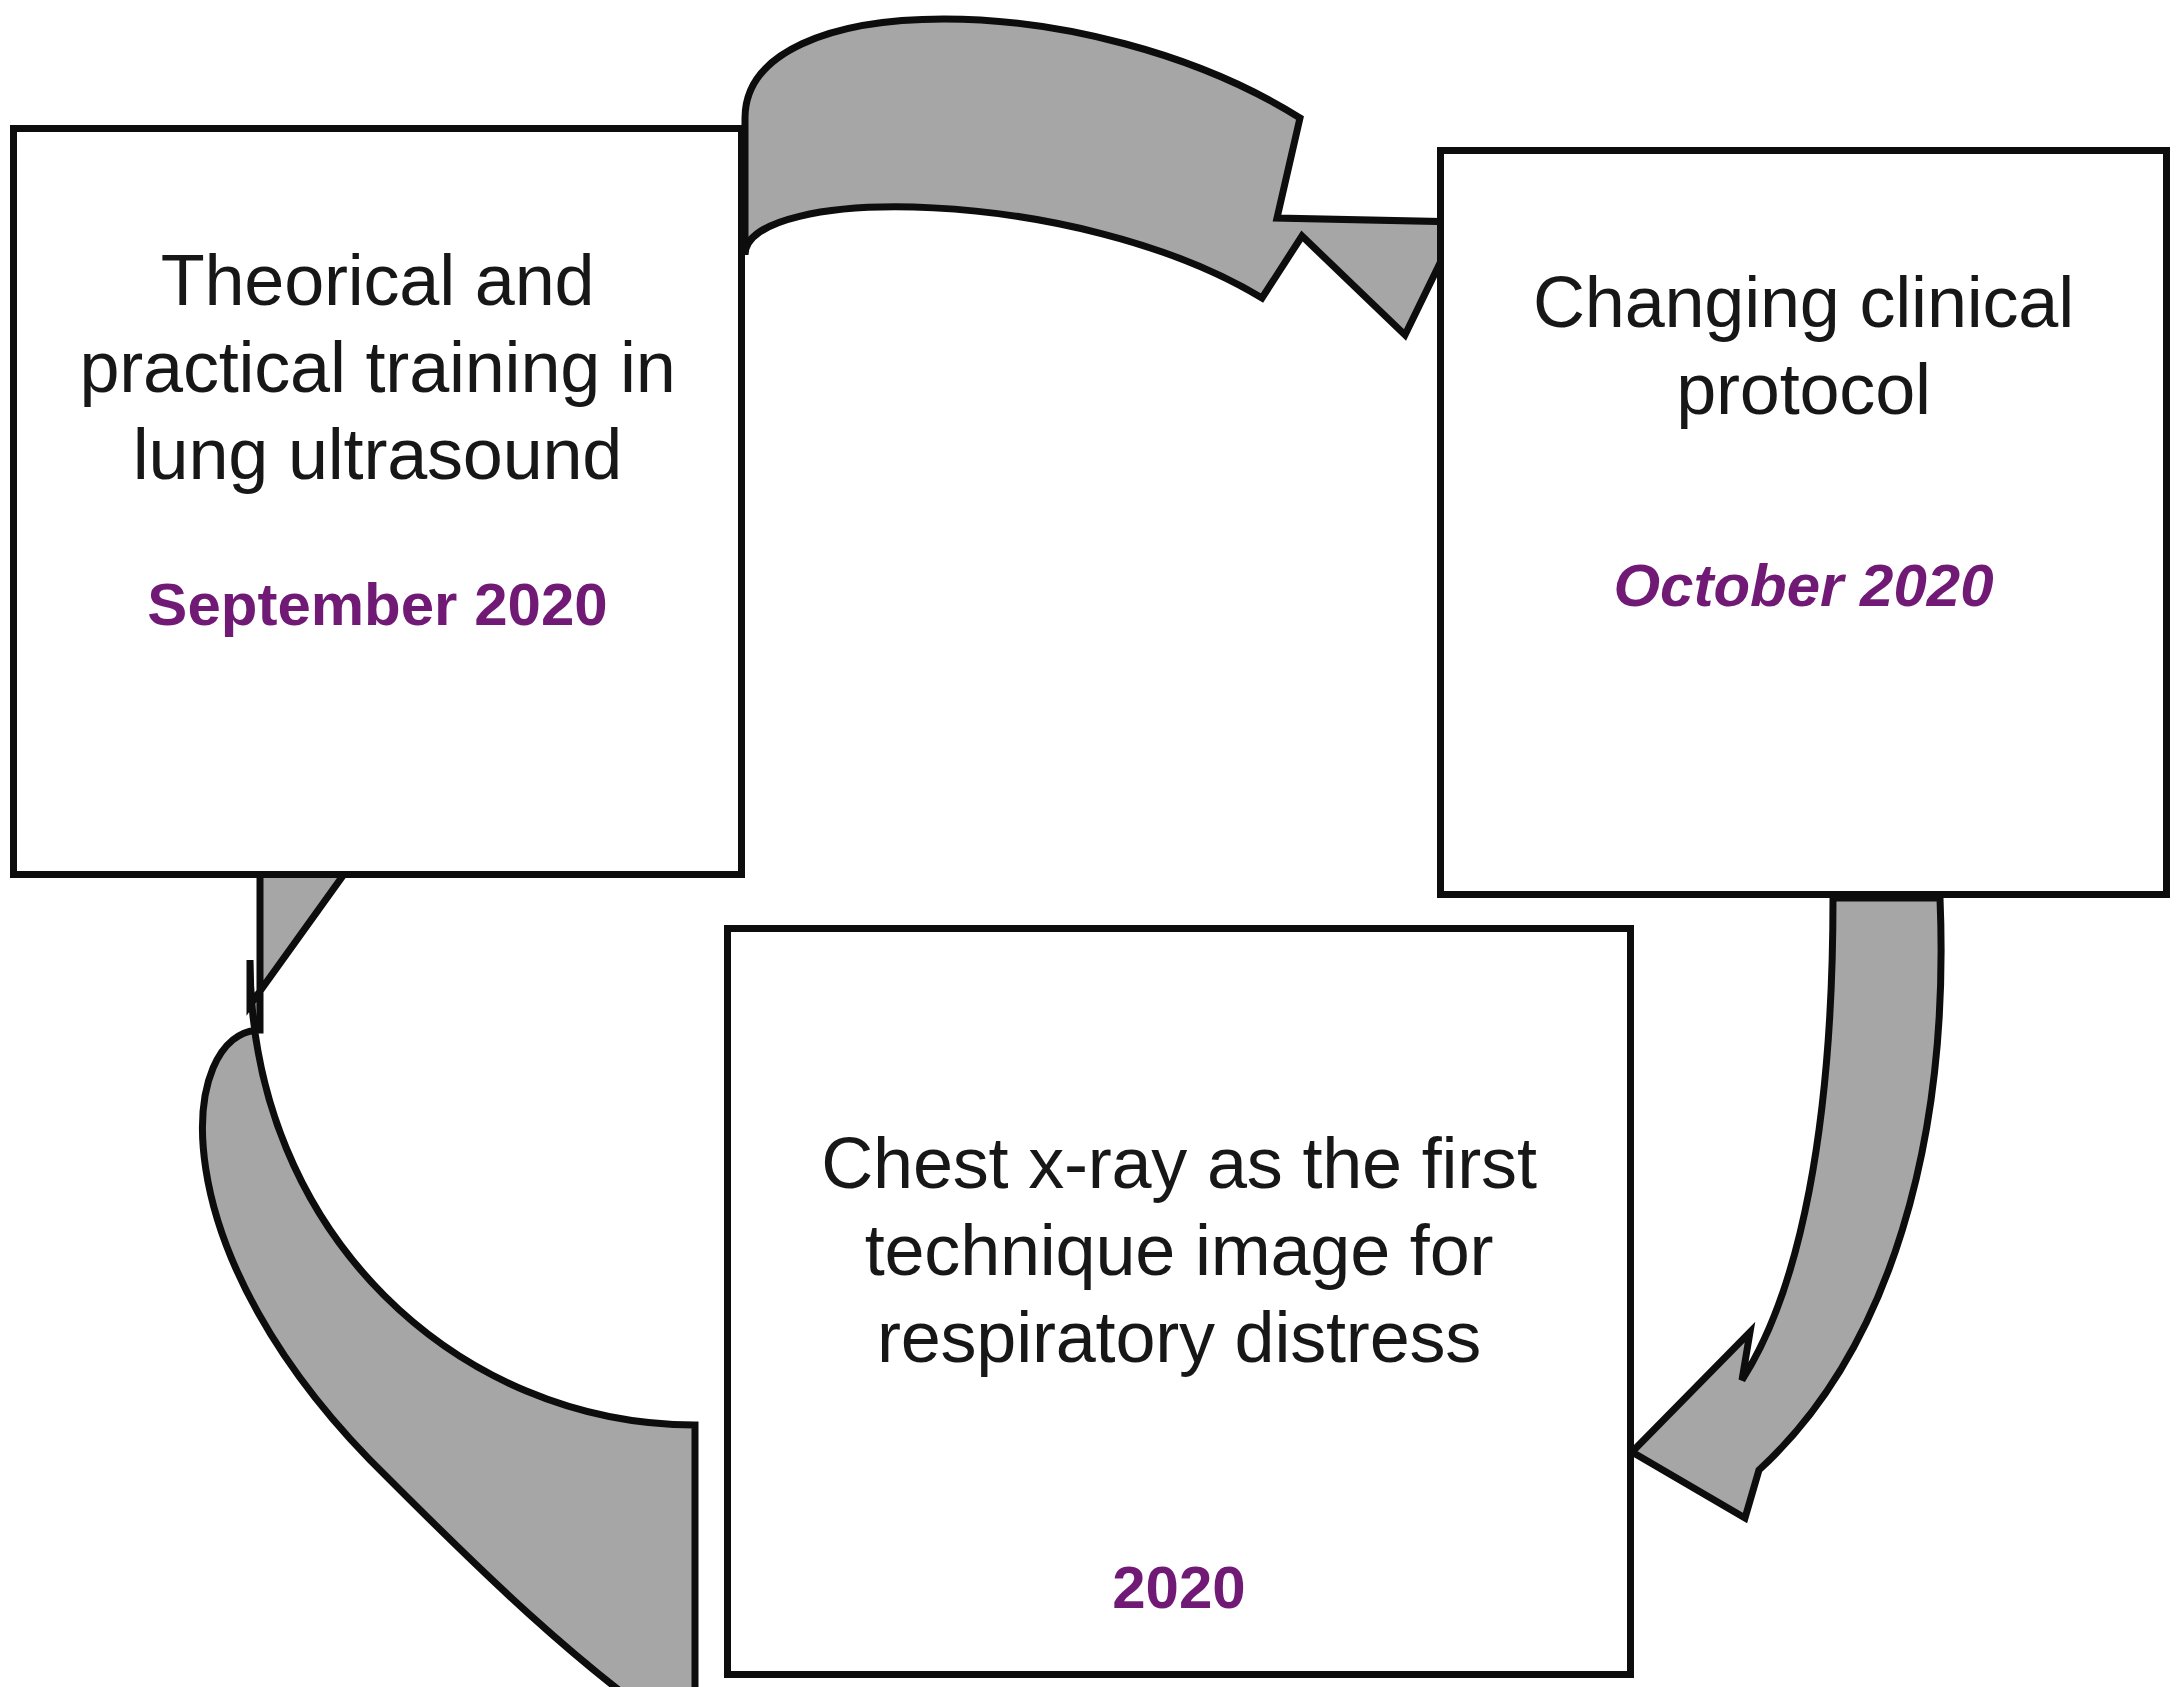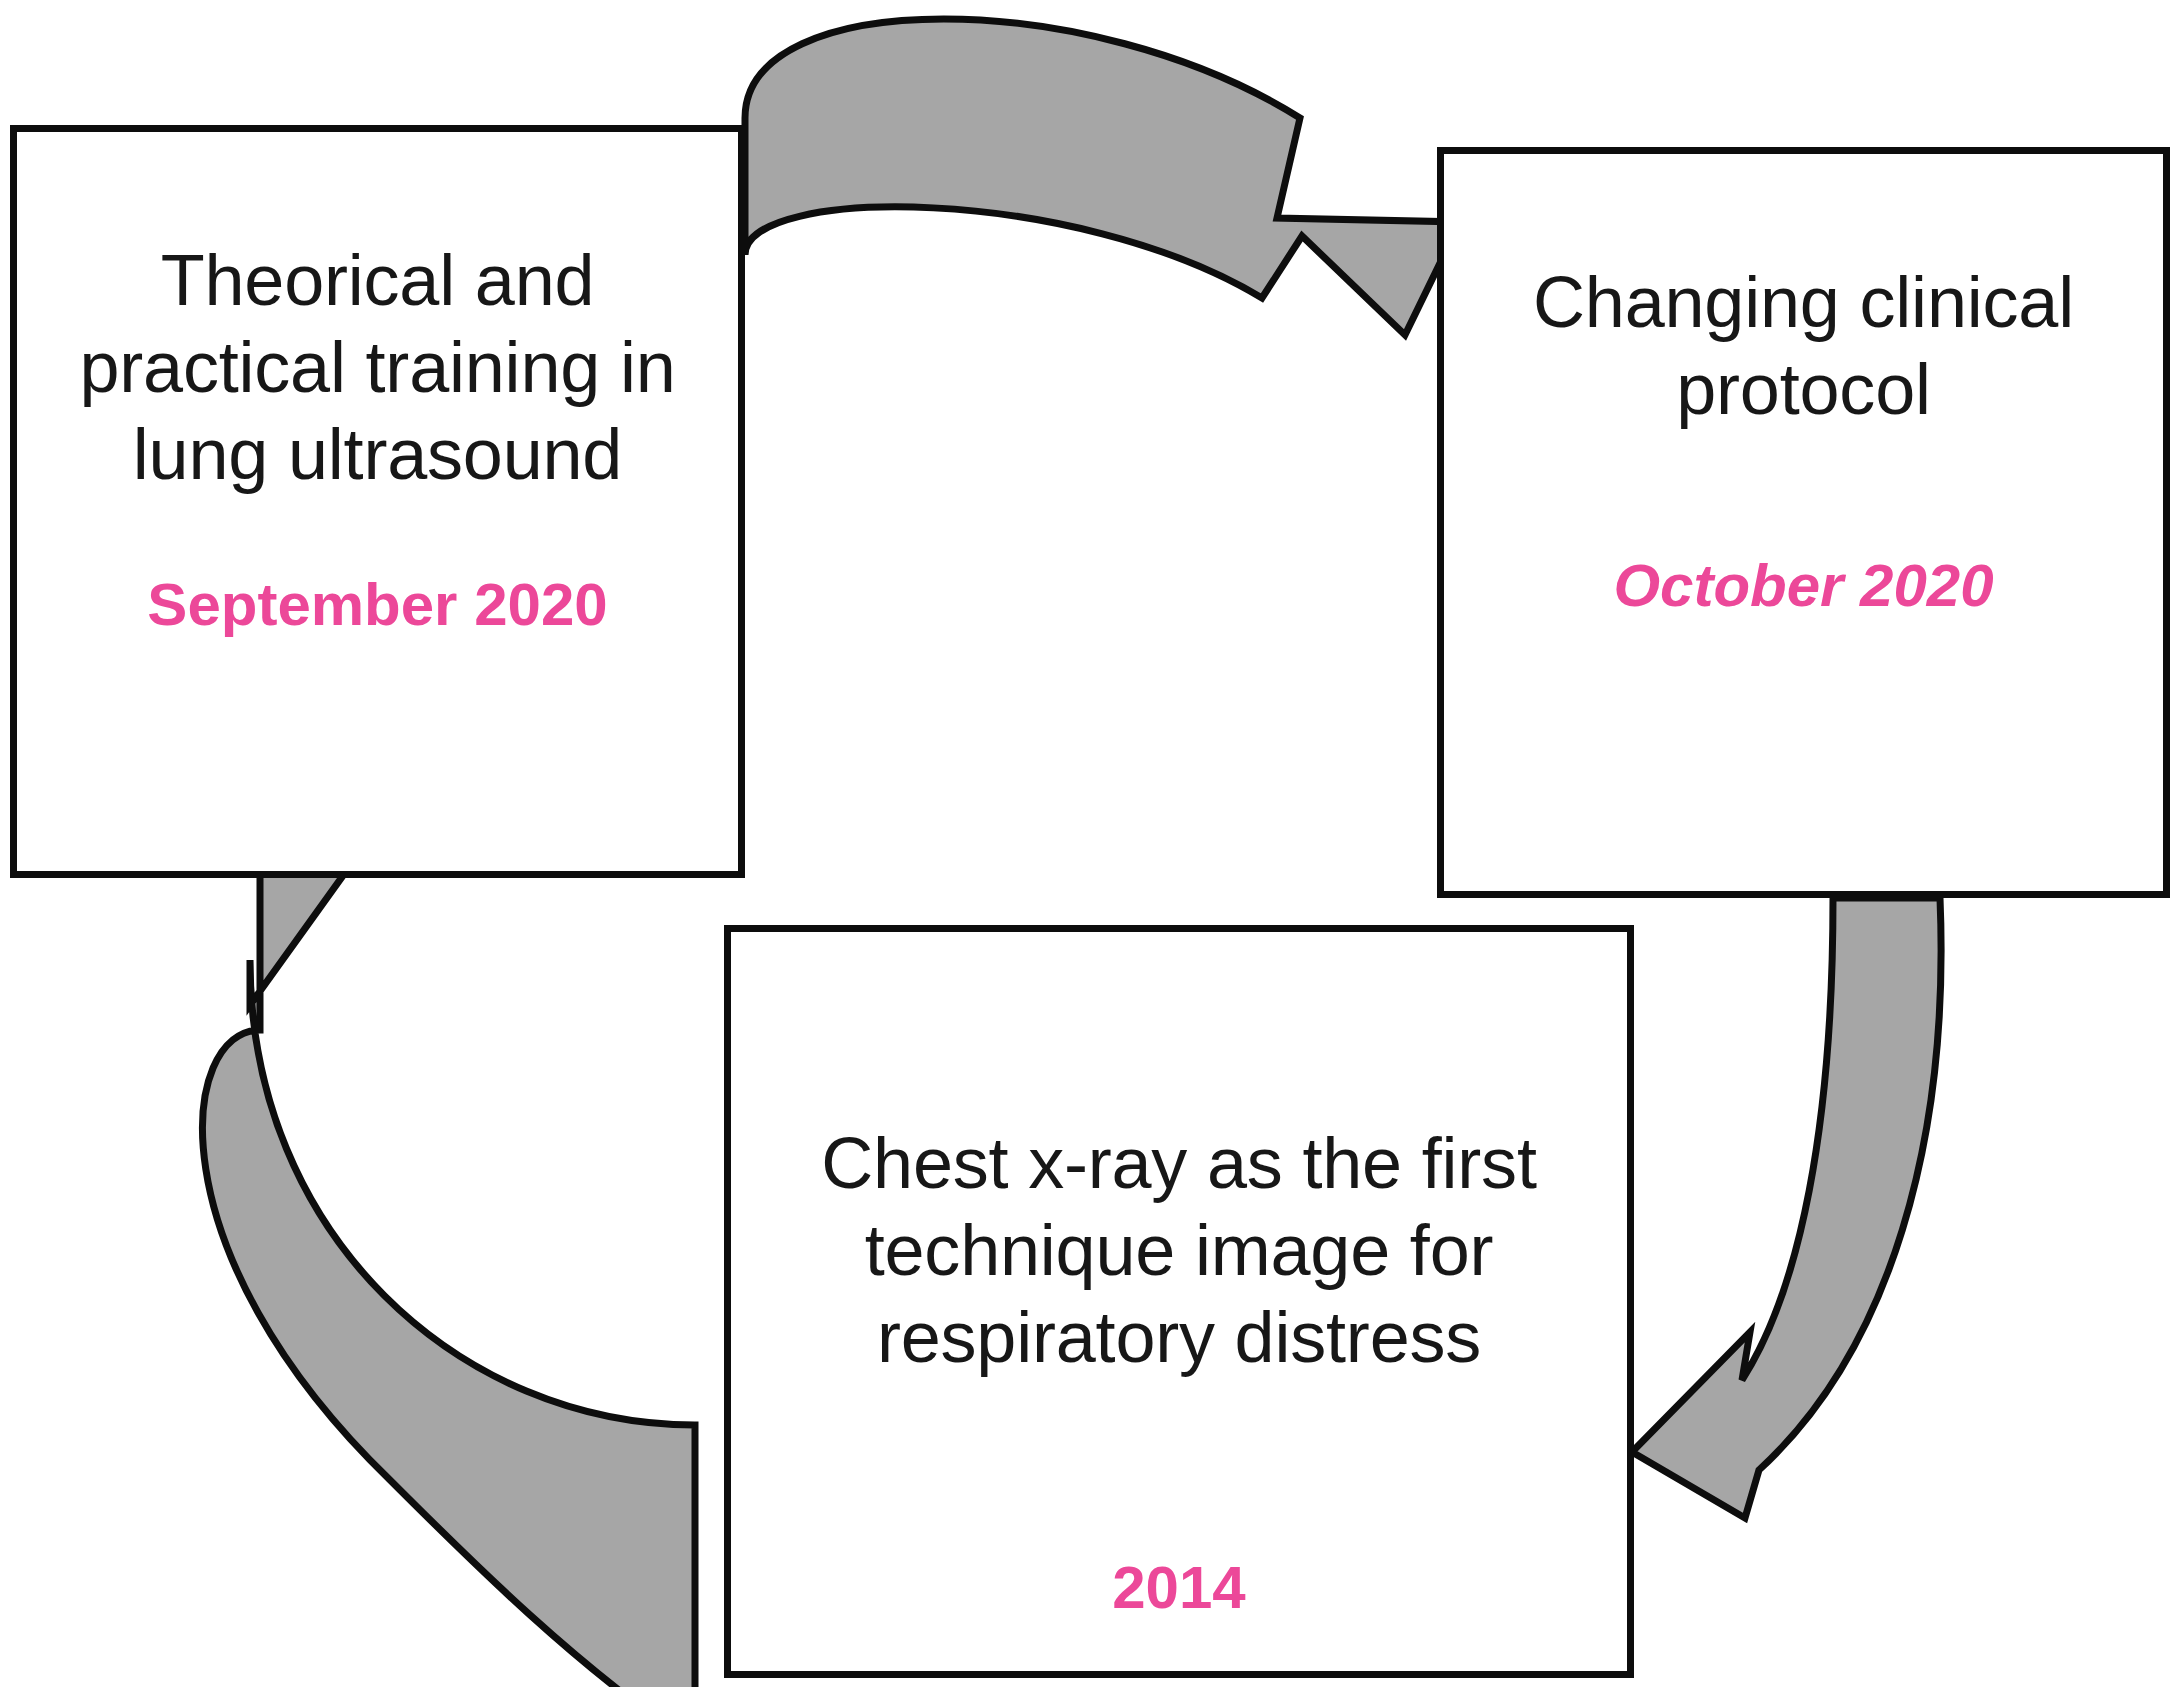--- a/index.html
+++ b/index.html
@@ -58,21 +58,21 @@
     line-height: 1.21;
     color: #171717;
     text-align: center;
     font-weight: normal;
     white-space: pre-line;
     letter-spacing: -0.2px;
   }
   .box-date {
     font-size: 60px;
     font-weight: bold;
-    color: #ec4899;
+    color: #701a75;
     text-align: center;
     letter-spacing: 0px;
   }
   #box-training .box-title { margin-top: 105px; width: 96%; }
   #box-training .box-date  { margin-top: 72px; }
 
   #box-protocol .box-title { margin-top: 105px; width: 92%; }
   #box-protocol .box-date  { margin-top: 118px; font-style: italic; }
 
   #box-xray .box-title { margin-top: 188px; width: 86%; }
@@ -132,16 +132,16 @@
   <div class="cycle-box" id="box-protocol">
     <div class="box-title">Changing clinical
 protocol</div>
     <div class="box-date">October 2020</div>
   </div>
 
   <div class="cycle-box" id="box-xray">
     <div class="box-title">Chest x-ray as the first
 technique image for
 respiratory distress</div>
-    <div class="box-date">2014</div>
+    <div class="box-date">2020</div>
   </div>
 
 </div>
 
 </body></html>

